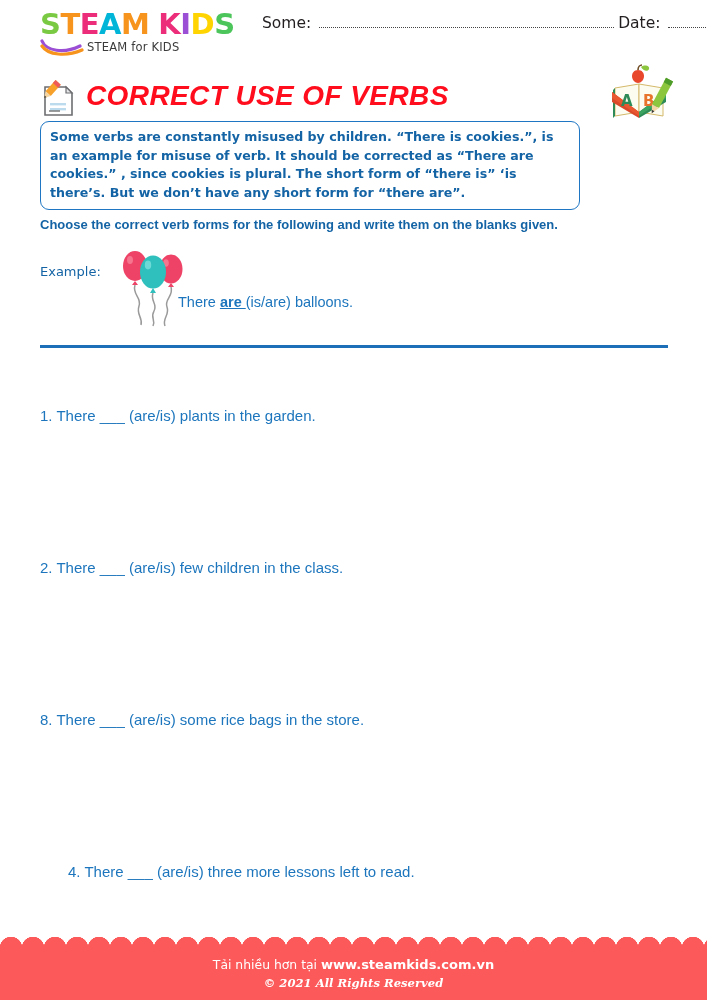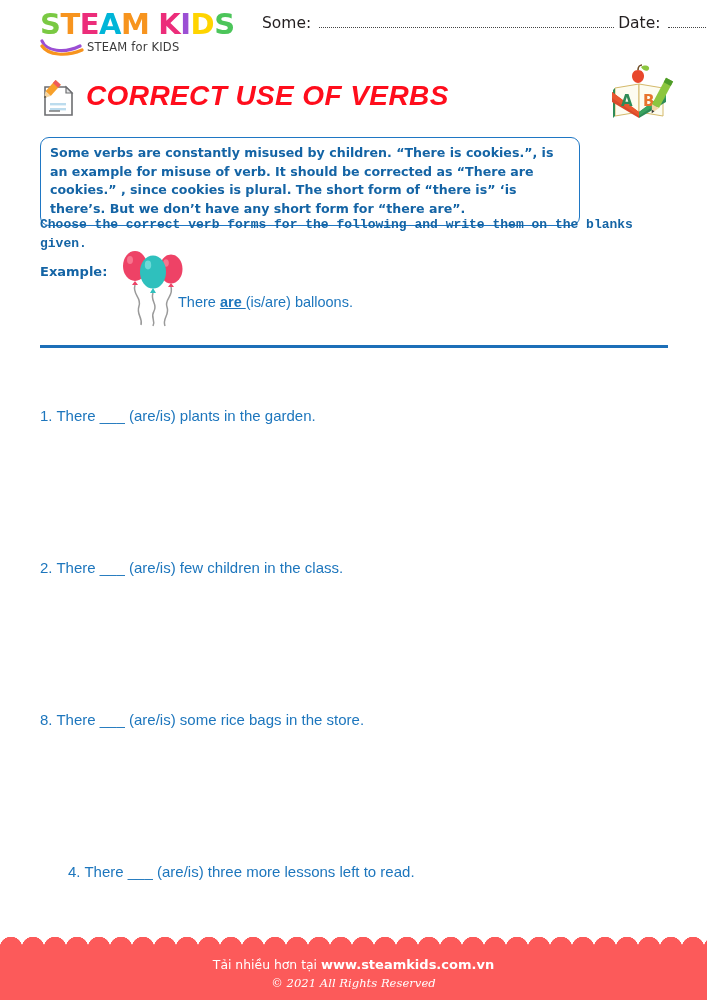--- a/index.html
+++ b/index.html
@@ -101,52 +101,52 @@
     font-size: 28px;
     color: #ff0d1c;
     letter-spacing: 0.4px;
     white-space: nowrap;
   }
   .abc-icon { position: absolute; right: 2px; top: -16px; }
 
   
   .info-box {
     position: absolute;
-    top: 137px;
+    top: 121px;
     left: 40px;
     width: 540px;
     border: 1.6px solid #1f77c4;
     border-radius: 9px;
     padding: 6px 9px 7px 9px;
     color: #1464a5;
     font-family: "DejaVu Sans", sans-serif;
     font-weight: bold;
     font-size: 12.6px;
     line-height: 18.6px;
   }
 
   .instruction {
     position: absolute;
     top: 215px;
     left: 40px;
     width: 632px;
     color: #1464a5;
-    font-family: Liberation Mono, monospace;
+    font-family: Liberation Sans, sans-serif;
     font-weight: bold;
     font-size: 13px;
     line-height: 19px;
   }
 
   .example-label {
     position: absolute;
     top: 264px;
     left: 40px;
     color: #1464a5;
     font-family: "DejaVu Sans", sans-serif;
-    font-weight: bold;
+    font-weight: normal;
     font-size: 13px;
   }
 
   .balloons { position: absolute; top: 249px; left: 120px; }
 
   .example-sentence {
     position: absolute;
     top: 294px;
     left: 178px;
     color: #1d76bd;
@@ -225,20 +225,21 @@
     position: absolute;
     left: 0;
     bottom: 10px;
     width: 707px;
     text-align: center;
     color: #ffffff;
     font-family: "DejaVu Serif", serif;
     font-style: italic;
     font-size: 11.6px;
     white-space: nowrap;
+    font-weight: bold;
   }
 </style>
 </head>
 <body>
 
 <div class="header">
 
   <div class="logo-block">
     <div class="logo-word">
       <span style="color:#7ac943">S</span><span style="color:#f7941e">T</span><span style="color:#ec2d7a">E</span><span style="color:#00b5d8">A</span><span style="color:#f7941e">M</span><span style="display:inline-block;width:9px"></span><span style="color:#ec2d7a">K</span><span style="color:#9b4fd4">I</span><span style="color:#ffd400">D</span><span style="color:#4cc55a">S</span>

